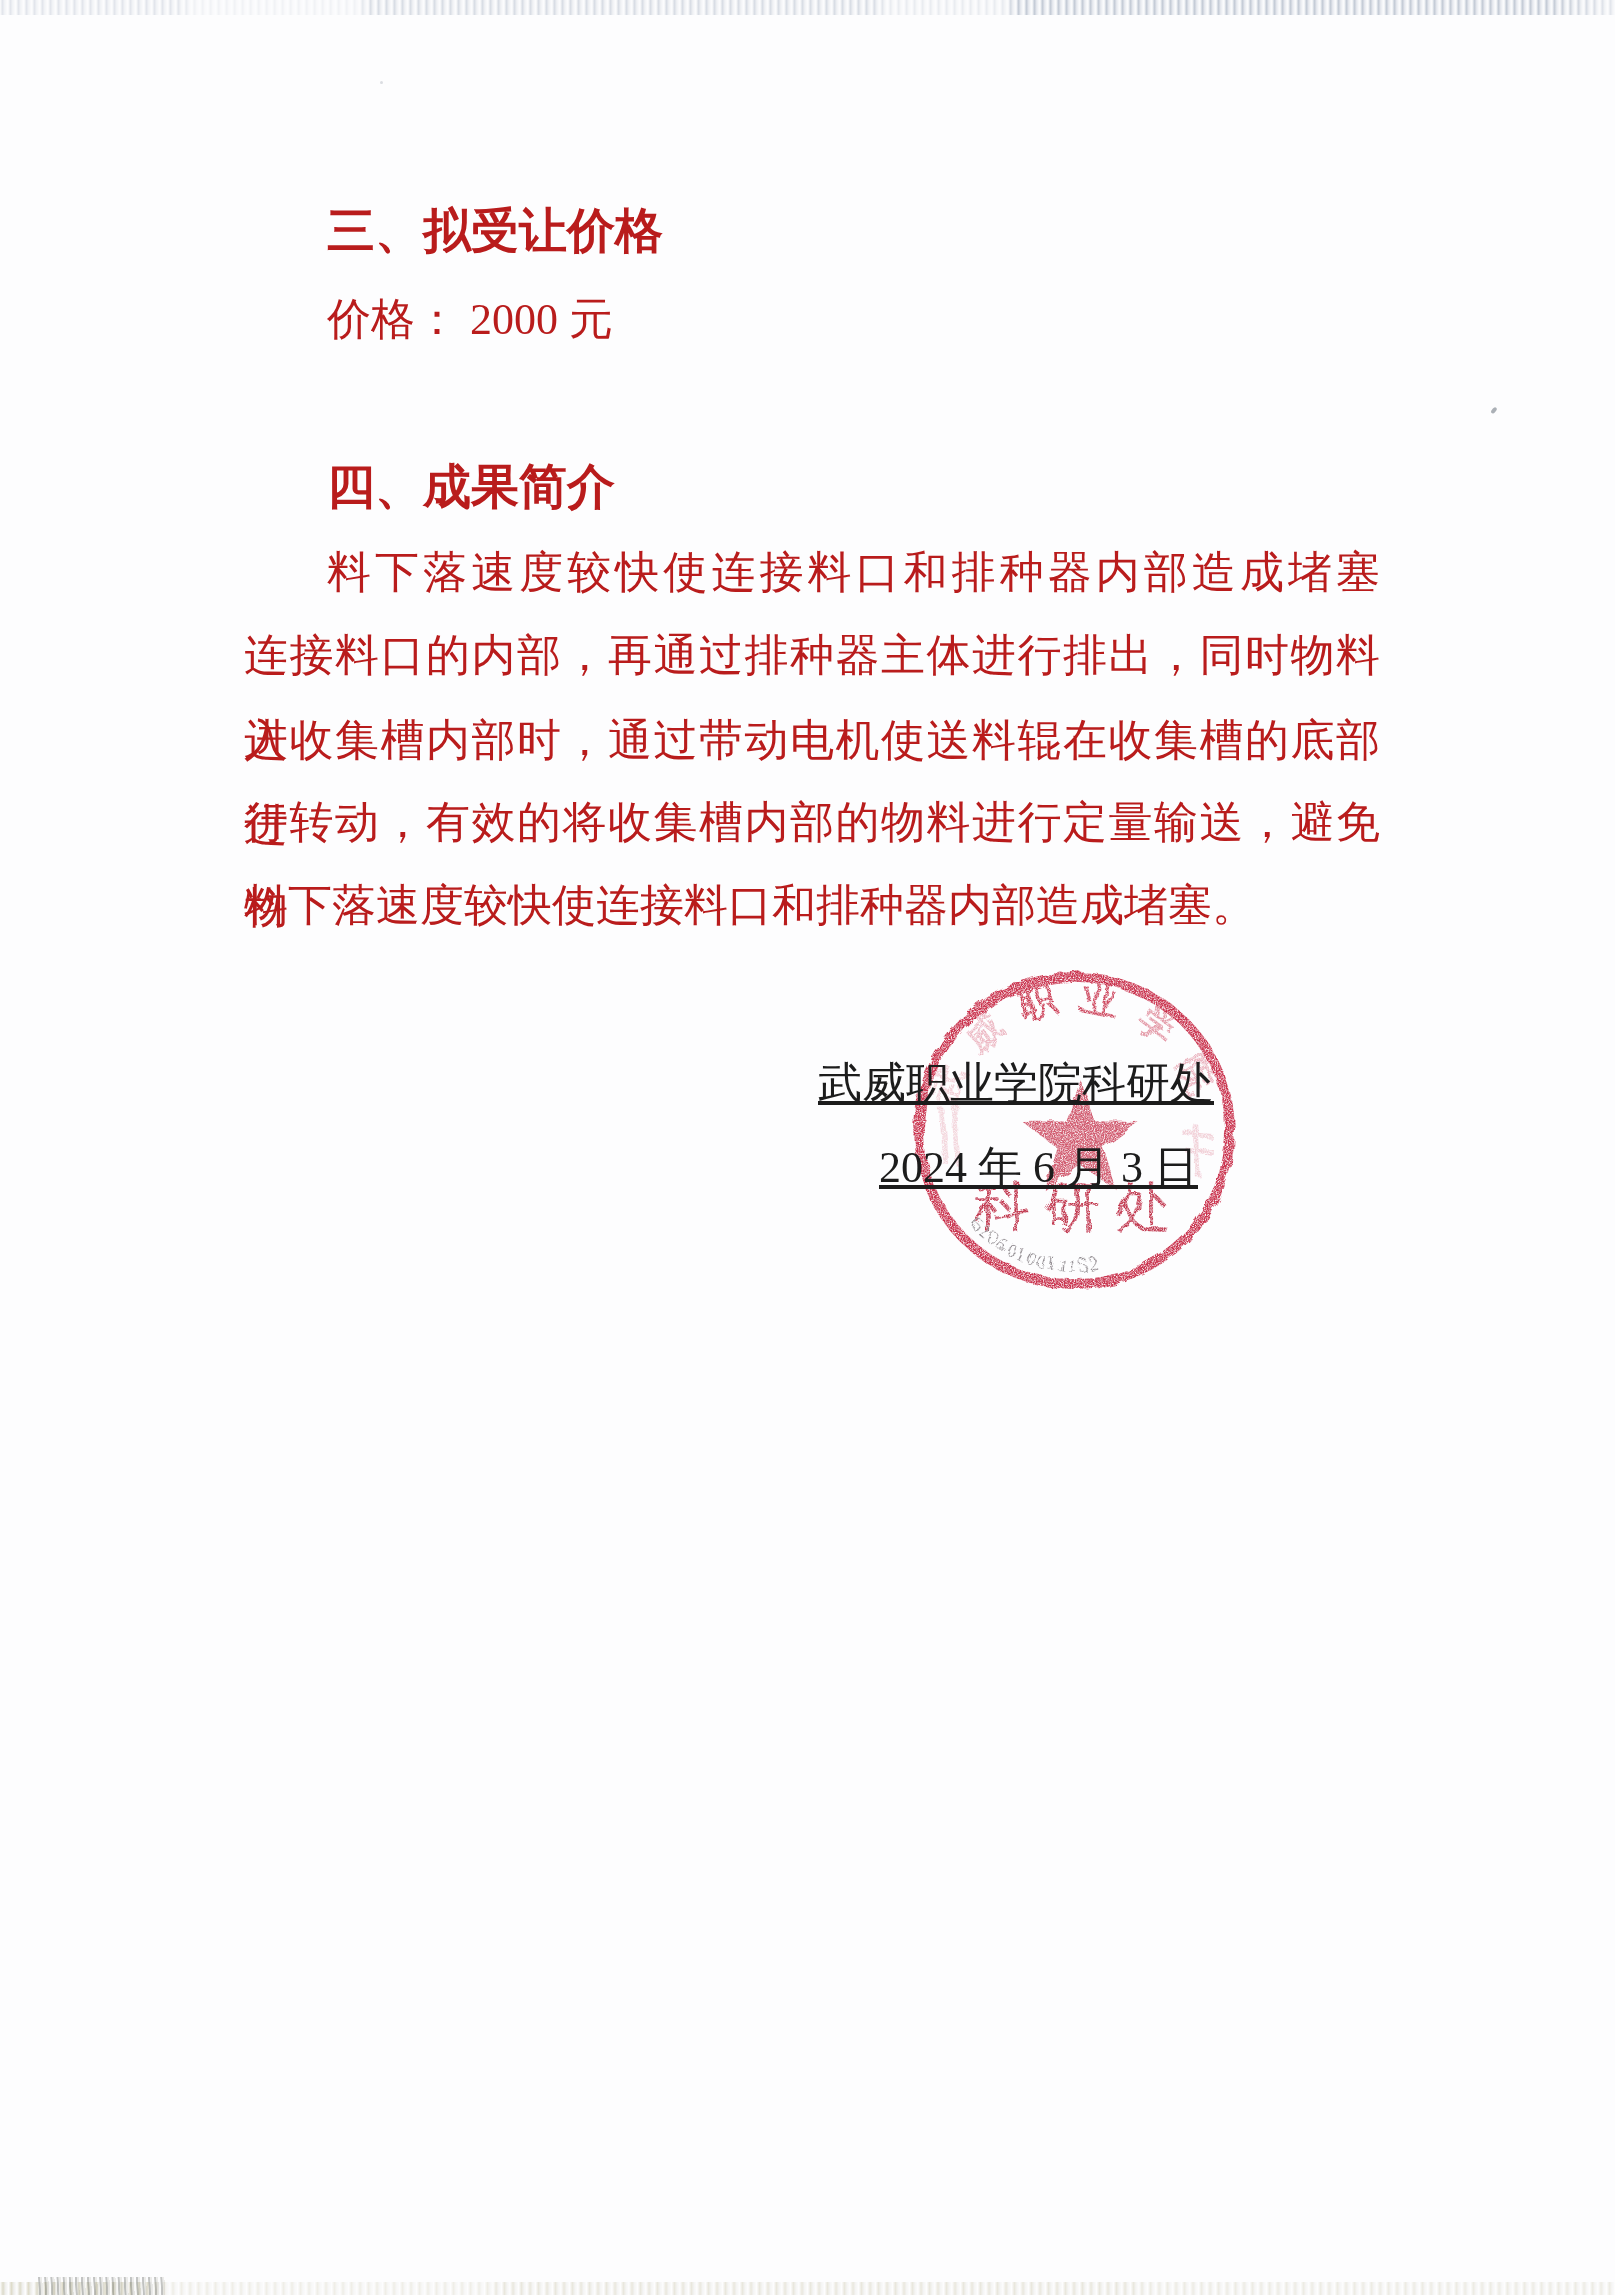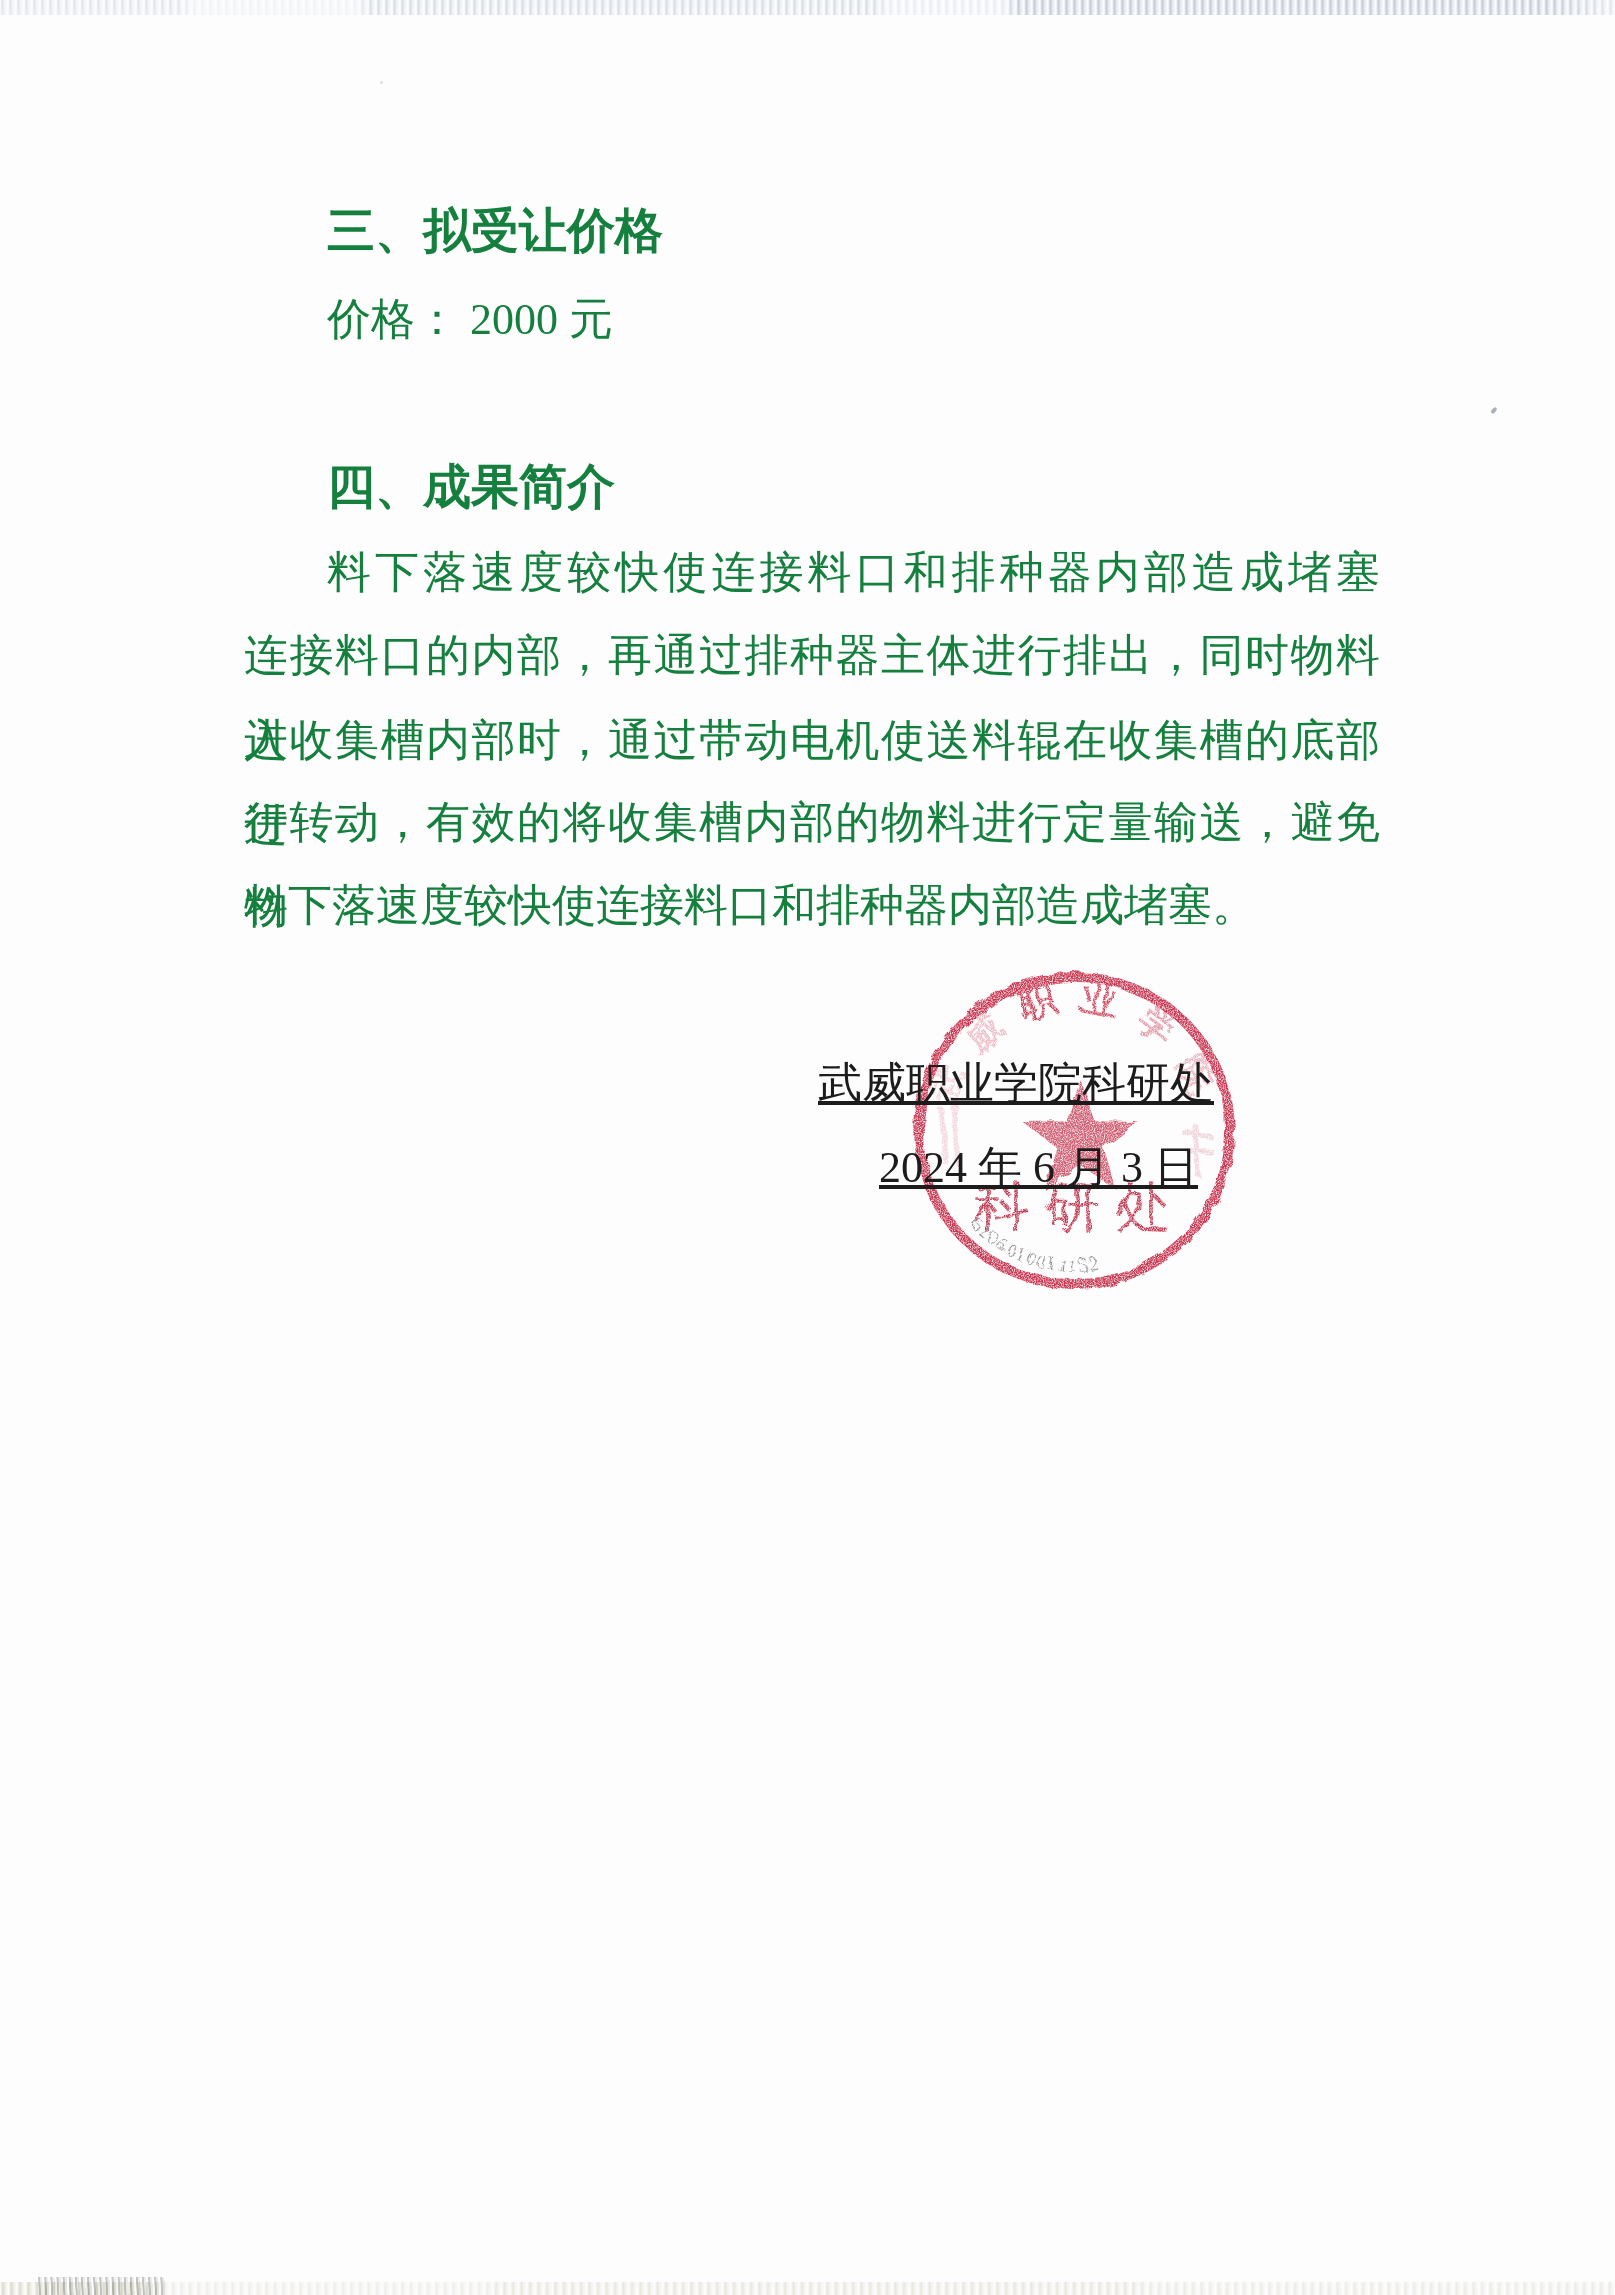--- a/index.html
+++ b/index.html
@@ -10,21 +10,21 @@
     overflow:hidden;
     font-family:"Liberation Serif","DejaVu Serif",serif;
     color:#1c1c1c;
   }
   
   .line{
     position:absolute;
     left:244px;width:1136px;
     height:85px;line-height:85px;
     font-size:44px;
-    color:#15803d;
+    color:#b91c1c;
     z-index:3;
   }
   .heading{font-size:48px;font-weight:700;}
   .indent{text-indent:83px;}
   .just{text-align:justify;text-align-last:justify;}
   .sig-line{
     position:absolute;
     height:85px;line-height:85px;
     font-size:44px;white-space:nowrap;
     z-index:3;

